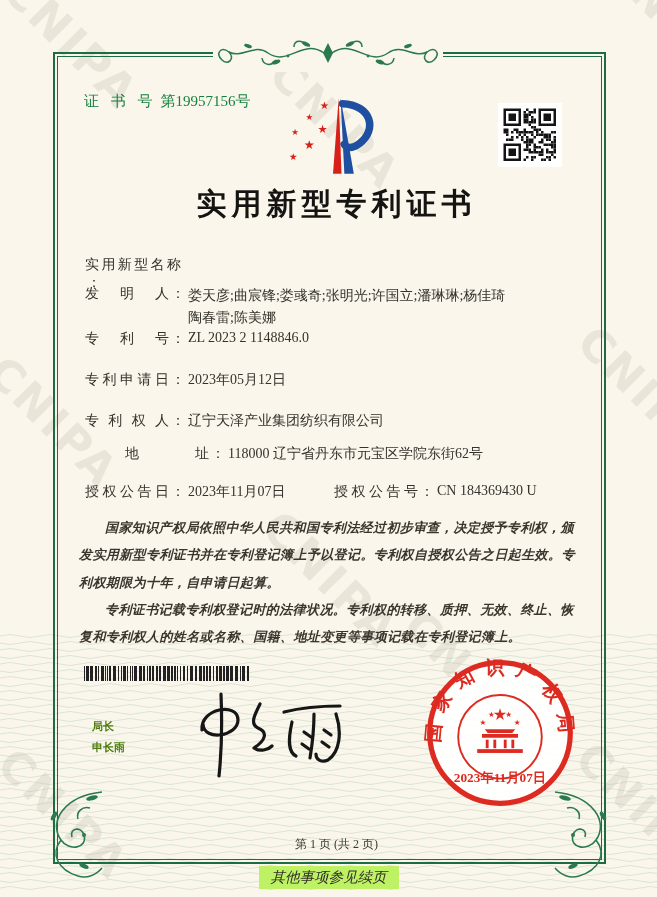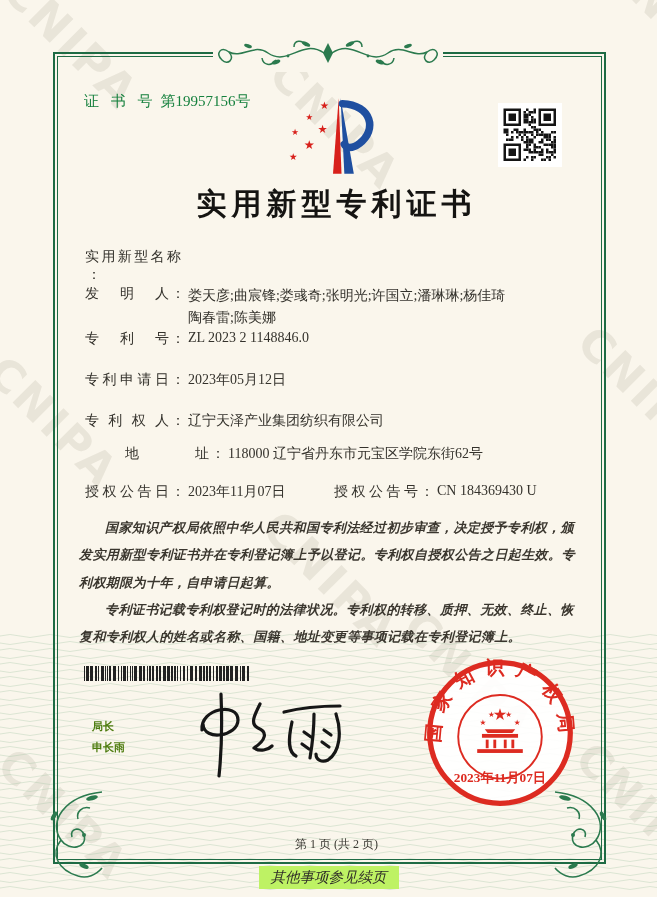--- a/index.html
+++ b/index.html
@@ -294,21 +294,21 @@
           <rect x="45.5" y="10.5" width="7.5" height="7.5" fill="#141414"></rect>
           <rect x="5.5" y="40.5" width="17.5" height="17.5" fill="#141414"></rect>
           <rect x="8" y="43" width="12.5" height="12.5" fill="#fff"></rect>
           <rect x="10.5" y="45.5" width="7.5" height="7.5" fill="#141414"></rect>
         </svg>
     </div>
 
     <div class="title">实用新型专利证书</div>
 
     <div class="fields">
-      <div class="frow" style="top:0;flex-direction:column;">
+      <div class="frow" style="top:8px;flex-direction:column;">
         <span class="flabel" style="width:96px">实用新型名称</span>
         <span class="fcolon">：</span>
       </div>
       <div class="frow" style="top:37px;">
         <span class="flabel">发明人</span>
         <span class="fcolon">：</span>
         <span class="fval" style="white-space:normal;width:360px;line-height:1.55;">
           <span>娄天彦;曲宸锋;娄彧奇;张明光;许国立;潘琳琳;杨佳琦</span><br>
           <span>陶春雷;陈美娜</span>
         </span>

